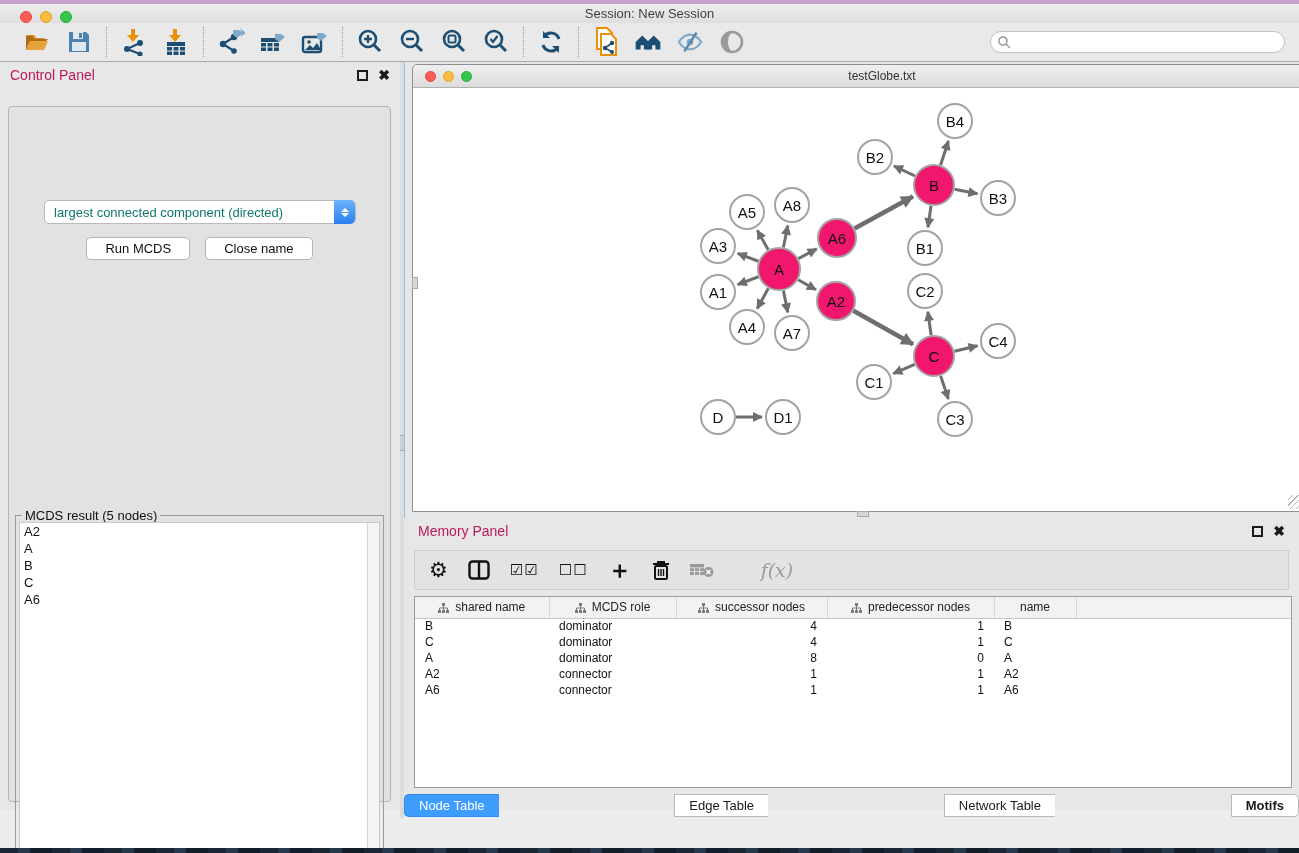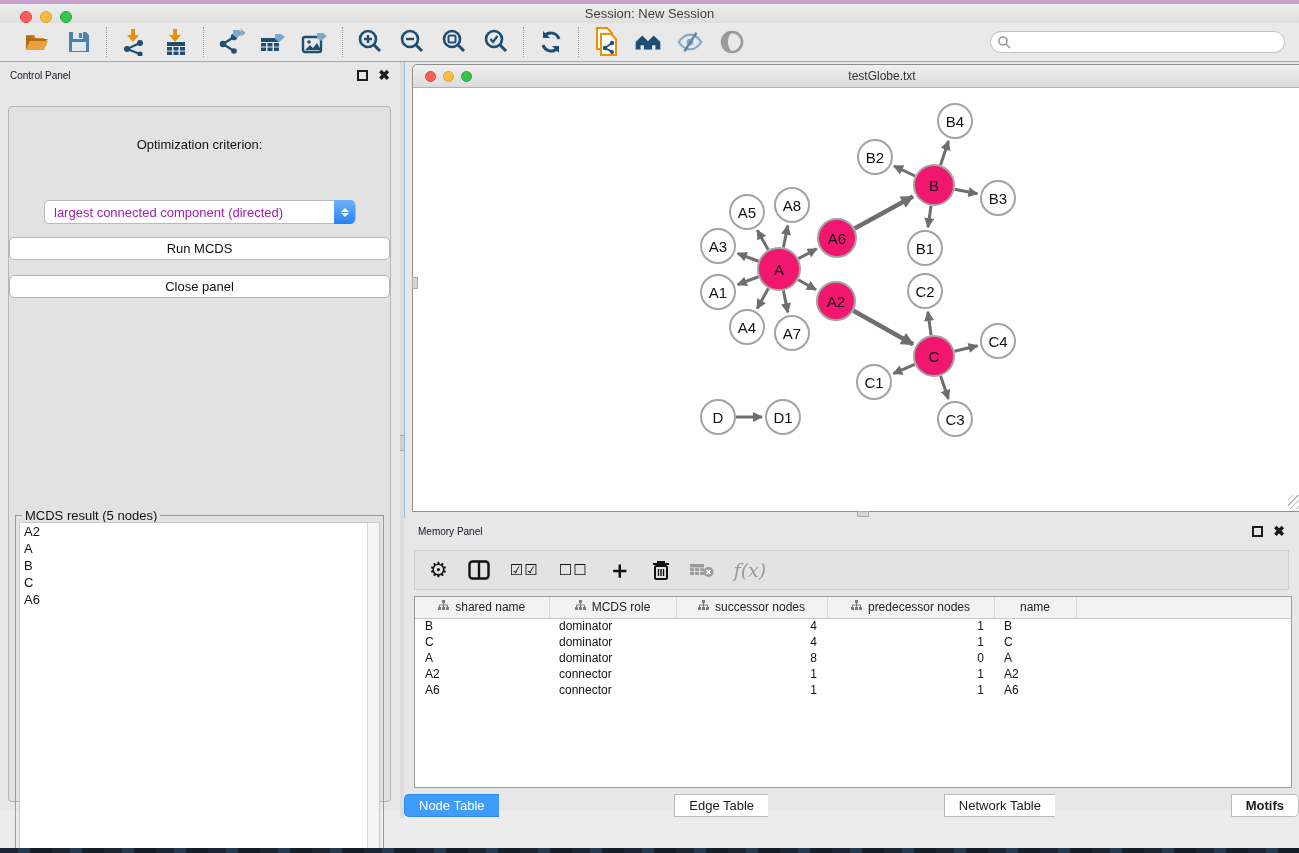--- a/index.html
+++ b/index.html
@@ -28,38 +28,38 @@
   .search-glyph { position:absolute; left:7px; top:4px; }
 
   
   .main { position:absolute; left:0; top:62px; width:1299px; height:756px; }
   .divider-v { position:absolute; left:400px; top:0; width:4px; height:756px; background:#dcdcdc; }
   .divider-handle { position:absolute; left:398px; top:373px; width:8px; height:16px; background:#cfcfcf; border:1px solid #a7a7a7; }
 
   
   .control-panel { position:absolute; left:0; top:0; width:400px; height:748px; background:#e7e7e7; }
   .panel-header { height:26px; display:flex; align-items:center; padding:0 10px; }
-  .panel-title { font-size:10px; color:#0f172a; }
+  .panel-title { font-size:14px; color:#be185d; }
   .panel-header-btns { margin-left:auto; display:flex; gap:10px; align-items:center; }
   .float-box { width:11px; height:11px; border:2px solid #1a1a1a; }
   .close-x { font-size:14px; font-weight:bold; color:#1a1a1a; line-height:11px; }
   .cp-tabs { position:absolute; left:78px; top:33px; display:flex; z-index:3; }
   .cp-tab { background:#fff; border:1px solid #b0b0b0; border-right:none; padding:3px 14px; font-size:13px; color:#1a1a1a; cursor:pointer; }
   .cp-tab:first-child { border-radius:5px 0 0 5px; }
   .cp-tab:last-child { border-right:1px solid #b0b0b0; border-radius:0 5px 5px 0; }
   .cp-tab.active { background:#3e9cfd; border-color:#2e8af0; color:#fff; }
   .cp-content { position:absolute; left:8px; top:44px; width:383px; height:696px; border:1px solid #b6b6b6; border-radius:4px; background:#e2e2e2; }
   .opt-label { text-align:center; margin-top:30px; font-size:13px; color:#111; }
   .combo { position:absolute; left:35px; top:93px; width:312px; height:24px; background:#fff; border:1px solid #b9b9b9; border-radius:5px; display:flex; align-items:center; cursor:pointer; }
-  .combo-text { padding-left:9px; font-size:13px; color:#a21caf; white-space:nowrap; }
+  .combo-text { padding-left:9px; font-size:13px; color:#0f766e; white-space:nowrap; }
   .combo-stepper { margin-left:auto; width:21px; height:24px; background:linear-gradient(#6db3fd,#2a7ff1); border-radius:0 5px 5px 0; display:flex; flex-direction:column; align-items:center; justify-content:center; gap:1px; }
   .chev { width:0; height:0; border-left:4px solid transparent; border-right:4px solid transparent; }
   .chev.up { border-bottom:4px solid #fff; }
   .chev.down { border-top:4px solid #fff; }
-  .btn-row { position:absolute; left:0; top:130px; width:100%; display:flex; justify-content:center; gap:15px;flex-direction:column; }
+  .btn-row { position:absolute; left:0; top:130px; width:100%; display:flex; justify-content:center; gap:15px; }
   .push-btn { background:#fff; border:1px solid #b4b4b4; border-radius:5px; padding:3px 18px; font-size:13px; color:#111; cursor:pointer; font-family:"Liberation Sans",sans-serif; }
   .result-group { position:absolute; left:6px; top:408px; width:369px; height:340px; border:1px solid #9a9a9a; }
   .result-legend { position:absolute; left:6px; top:-8px; background:#e2e2e2; padding:0 3px; font-size:13px; color:#111; }
   .result-list { position:absolute; left:3px; top:6px; width:361px; height:330px; background:#fff; border:1px solid #c9c9c9; overflow:hidden; }
   .result-scroll { position:absolute; right:0; top:0; width:12px; height:100%; background:#f4f4f4; border-left:1px solid #d8d8d8; }
   .result-item { font-size:13px; color:#111; padding:1px 0 1px 4px; line-height:15px; }
 
   
   .net-area { position:absolute; left:404px; top:0; width:895px; height:456px; background:#e7e7e7; border-left:1px solid #8fc0ea; }
   .net-window { position:absolute; left:7px; top:2px; width:940px; height:448px; border:1px solid #8e8e8e; border-radius:5px 5px 0 0; background:#fef9c3; }
@@ -75,25 +75,25 @@
   .net-node-label { font-size:15px; fill:#111; font-family:"Liberation Sans",sans-serif; }
 
   
   .table-panel { position:absolute; left:404px; top:456px; width:895px; height:292px; background:#e7e7e7; }
   .tp-header { height:26px; display:flex; align-items:center; padding:0 14px; }
   .tp-toolbar { position:absolute; left:10px; top:32px; width:875px; height:40px; background:#e3e3e3; border:1px solid #cfcfcf; display:flex; align-items:center; gap:20px; padding:0 14px; }
   .tpi { display:flex; align-items:center; justify-content:center; cursor:pointer; }
   .gear-glyph { font-size:21px; color:#111; line-height:20px; }
   .check-pair { font-size:15px; color:#111; letter-spacing:1px; }
   .plus-glyph { font-size:24px; font-weight:bold; color:#111; line-height:20px; }
-  .fx-glyph { font-family:"DejaVu Serif",serif; font-style:italic; font-size:19px; color:#9a9a9a; }
+  .fx-glyph { font-family:"DejaVu Serif",serif; font-style:italic; font-size:19px; color:#9a9a9a;margin-left:27px; }
   .tp-table-wrap { position:absolute; left:10px; top:78px; width:878px; height:192px; background:#fff; border:1px solid #9b9b9b; overflow:hidden; }
   table.node-table { border-collapse:collapse; width:100%; table-layout:fixed; }
   .node-table th { height:21px; background:#f2f2f2; border-bottom:1px solid #c6c6c6; border-right:1px solid #d8d8d8; font-weight:normal; font-size:12px; color:#222; text-align:center; vertical-align:middle; padding:0; }
-  .node-table th .th-inner { display:flex; align-items:flex-start; justify-content:center; gap:6px; }
+  .node-table th .th-inner { display:flex; align-items:flex-end; justify-content:center; gap:6px; }
   .node-table td { height:16px; font-size:12px; color:#111; padding:0 10px; white-space:nowrap; }
   .node-table td:nth-child(3), .node-table td:nth-child(4) { text-align:right; }
   .col-icon svg { display:block; }
   .tp-tabs { position:absolute; left:0; top:276px; width:100%; display:flex; justify-content:space-between; }
   .tp-tab { background:#fff; border:1px solid #b9b9b9; border-right:none; padding:3px 14px; font-size:13px; color:#1a1a1a; cursor:pointer; }
   .tp-tab:first-child { border-radius:5px 0 0 5px; }
   .tp-tab:last-child { border-right:1px solid #b9b9b9; border-radius:0 5px 5px 0;font-weight:bold; }
   .tp-tab.active { background:#3e9cfd; border-color:#2e8af0; color:#fff; }
 
   
@@ -287,31 +287,30 @@
 
     <div class="control-panel">
       <div class="panel-header">
         <span class="panel-title">Control Panel</span>
         <span class="panel-header-btns">
           <span class="float-box"></span>
           <span class="close-x">✖</span>
         </span>
       </div>
       <div class="cp-content">
-        <div class="opt-label">Optimization criterion:</div>
         <div class="combo">
           <span class="combo-text">largest connected component (directed)</span>
           <span class="combo-stepper">
             <span class="chev up"></span>
               <span class="chev down"></span>
           </span>
         </div>
         <div class="btn-row">
           <button class="push-btn">Run MCDS</button>
-          <button class="push-btn">Close panel</button>
+          <button class="push-btn">Close name</button>
         </div>
         <div class="result-group">
           <span class="result-legend">MCDS result (5 nodes)</span>
           <div class="result-list">
             <div id="result-items">
                 <div class="result-item">A2</div>
                 <div class="result-item">A</div>
                 <div class="result-item">B</div>
                 <div class="result-item">C</div>
                 <div class="result-item">A6</div>

